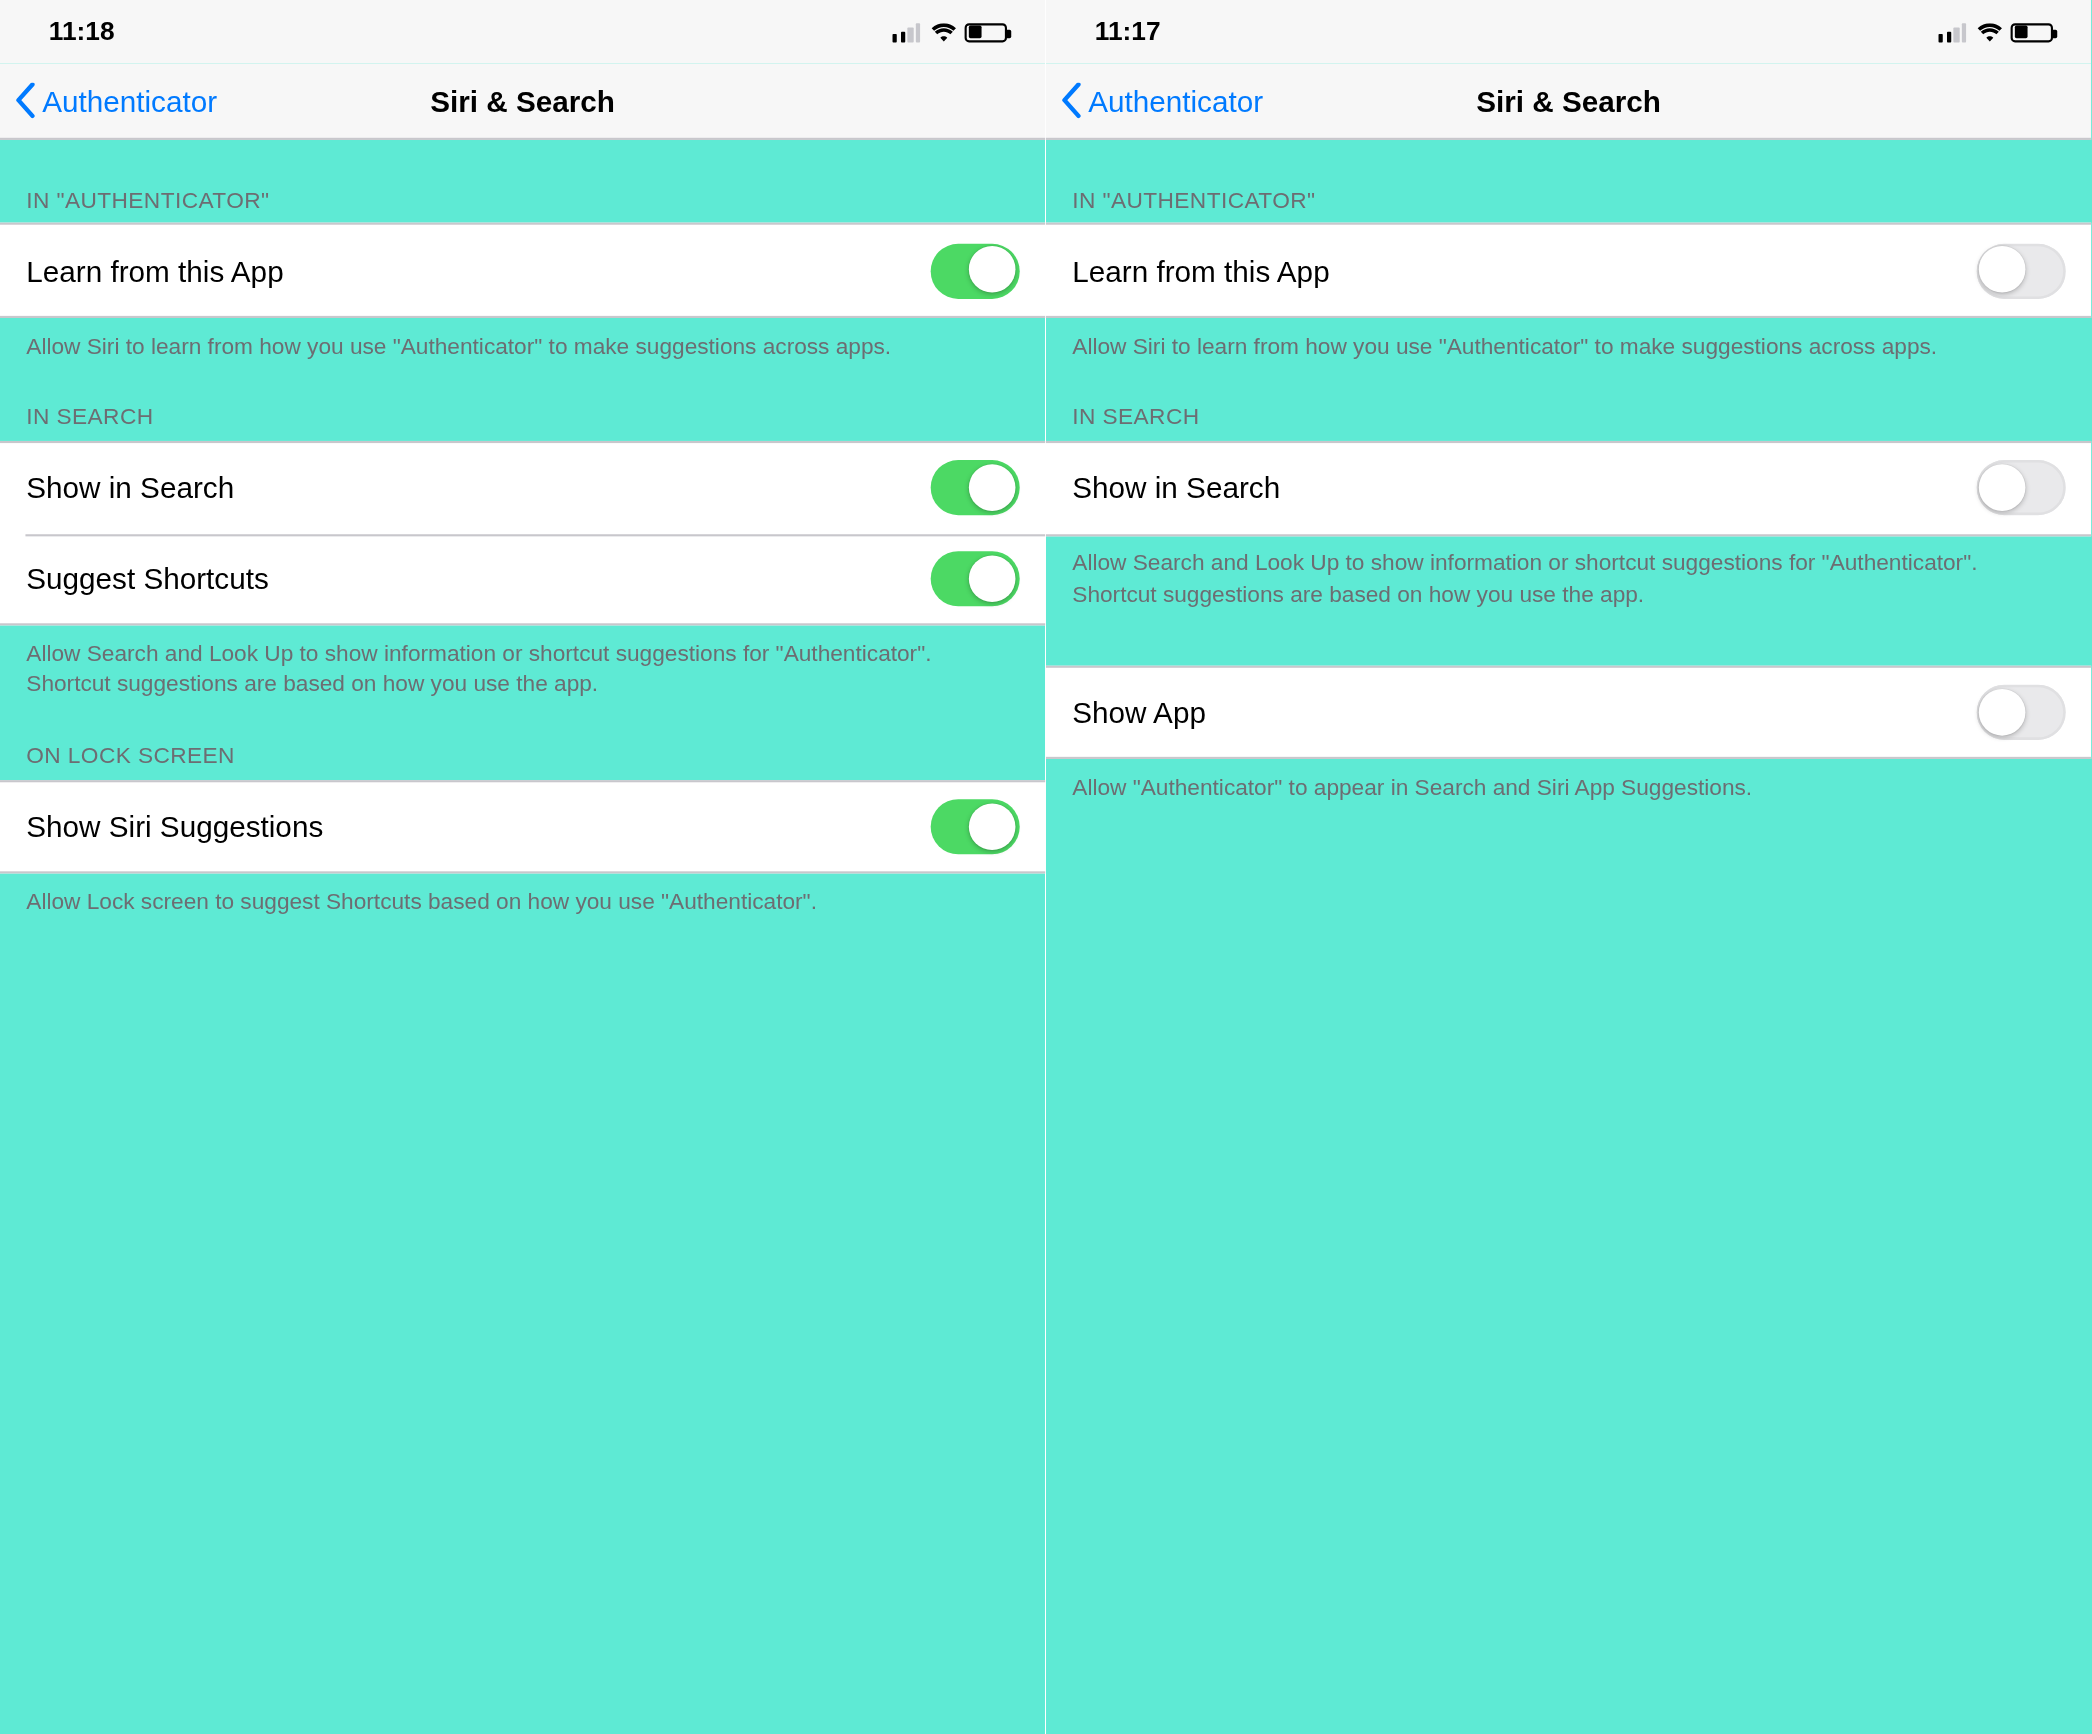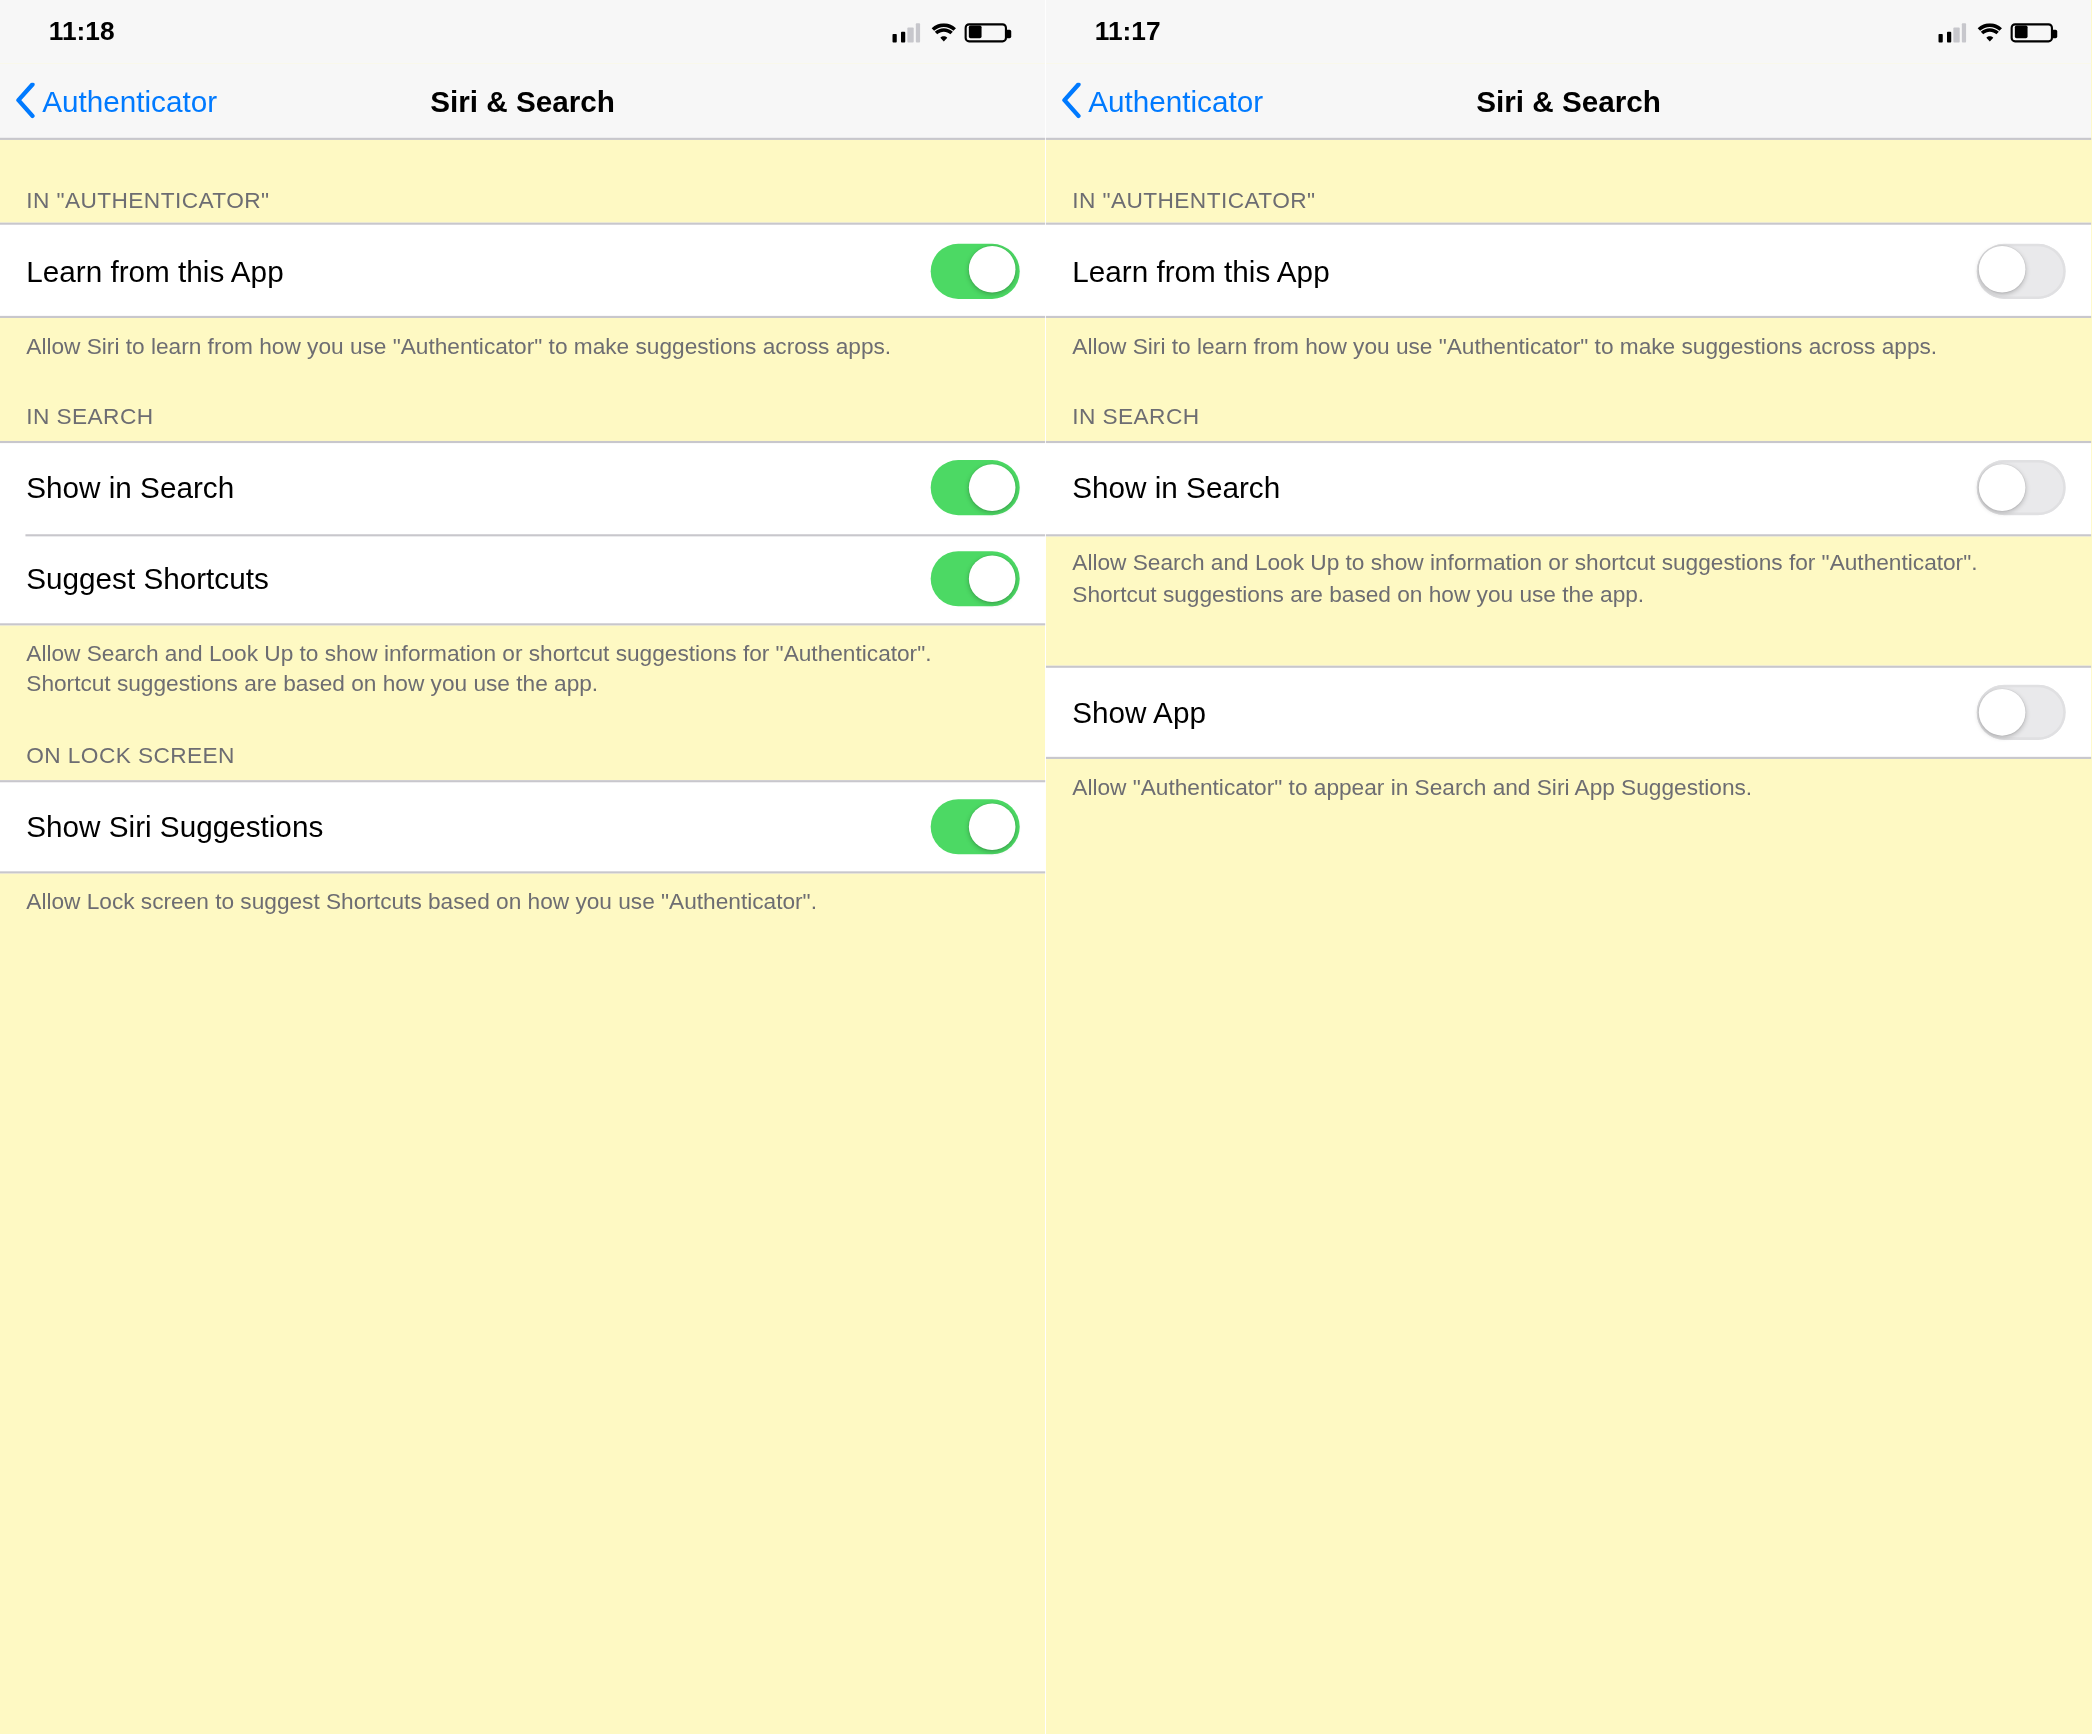--- a/index.html
+++ b/index.html
@@ -6,21 +6,21 @@
   body {
     font-family: -apple-system, BlinkMacSystemFont, "Segoe UI", Helvetica, Arial, sans-serif;
     background: #fff;
     width: 2093px;
     height: 1734px;
     display: flex;
   }
   .phone {
     width: 1046px;
     height: 1734px;
-    background: #fef9c3;
+    background: #5eead4;
     display: flex;
     flex-direction: column;
     transform-origin: top left;
   }
   .phone.left { border-right: 1.7px solid #fff; }
   .inner {
     width: 493px;
     transform: scale(2.12);
     transform-origin: top left;
   }

